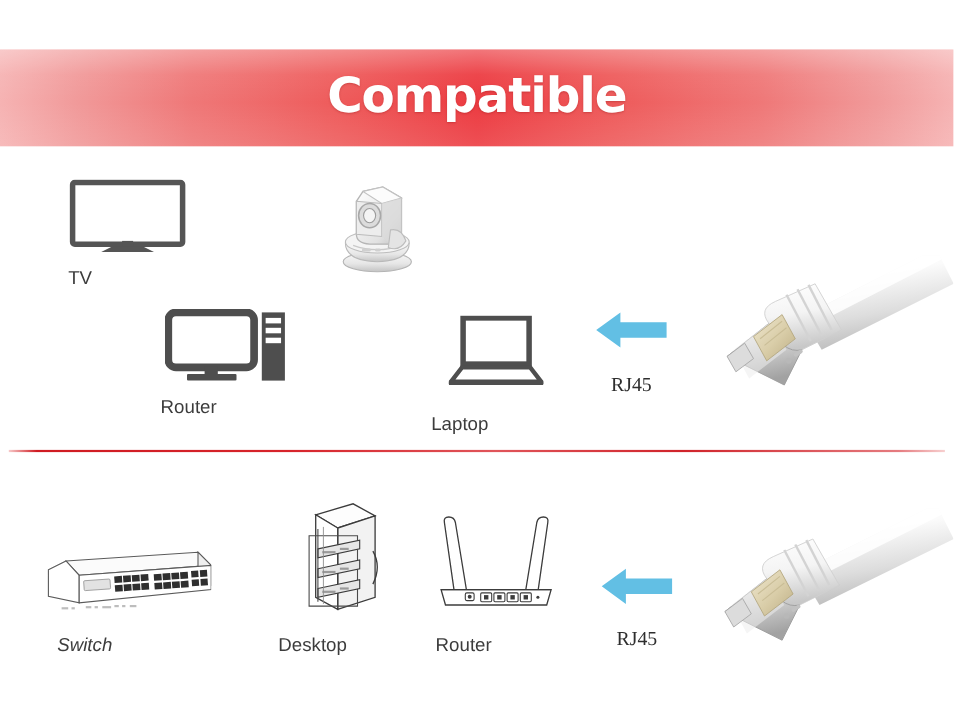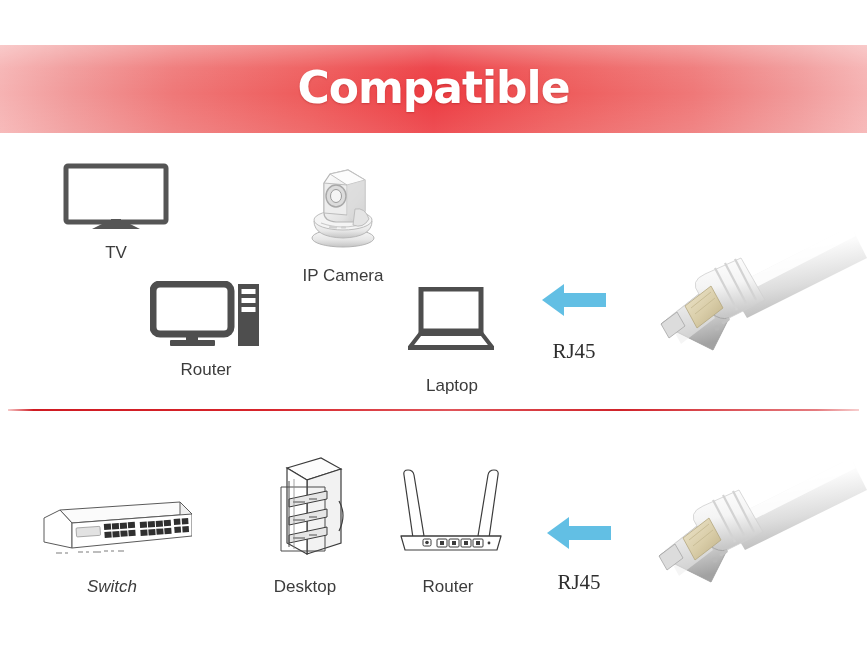--- a/index.html
+++ b/index.html
@@ -77,32 +77,32 @@
       #f7c9c9 0%, #cf1b22 3%, #d7242b 30%,
       #e0555a 52%, #d0232a 72%, #e57b7f 95%, #f7cfcf 100%);
   }
 
   
   .cell {
     position: absolute;
   }
   .label {
     position: absolute;
-    text-align: center;
+    text-align: left;
     color: #3c3c3c;
     font-family: "Liberation Sans", sans-serif;
     font-size: 17px;
     white-space: nowrap;
   }
   .label-serif {
     position: absolute;
     text-align: center;
     color: #2e2e2e;
     font-family: "Liberation Serif", serif;
-    font-size: 21px;
+    font-size: 18px;
     white-space: nowrap;
   }
   .icon-svg { display: block; }
 </style>
 </head>
 <body>
 
 <div id="page">
 
   <div id="banner">
@@ -151,21 +151,20 @@
       <path d="M21 20 L44 22 L44 52 L21 50 Z" fill="#ededed" stroke="#bcbcbc" stroke-width="1"></path>
       <ellipse cx="33" cy="33" rx="10" ry="11" fill="#dcdcdc" stroke="#a8a8a8" stroke-width="1.4"></ellipse>
       <ellipse cx="33" cy="33" rx="5.5" ry="6.5" fill="#f4f4f4" stroke="#9c9c9c" stroke-width="1"></ellipse>
 
       <path d="M44 22 L62 17 L62 48 Q62 58 52 59 L44 52 Z" fill="#dadada" opacity="0.75"></path>
       <path d="M52 46 Q62 44 66 56 Q60 66 50 62 Z" fill="#e4e4e4" stroke="#bdbdbd" stroke-width="1"></path>
       <rect x="26" y="63" width="8" height="2.6" rx="1.2" fill="#d0d0d0"></rect>
       <rect x="38" y="63" width="5" height="2.6" rx="1.2" fill="#d0d0d0"></rect>
     </svg>
   </div>
-  <div class="label" style="left:275px; top:266px; width:136px;">IP Camera</div>
 
   <div class="cell" style="left:150px; top:281px;">
     <svg class="icon-svg" width="112" height="72" viewBox="0 0 112 72">
       <rect x="3" y="3" width="78" height="50" rx="7" ry="7" fill="none" stroke="#4e4e4e" stroke-width="7"></rect>
       <rect x="36" y="52" width="12" height="8" fill="#4e4e4e"></rect>
       <rect x="20" y="59" width="45" height="6" rx="1" fill="#4e4e4e"></rect>
 
       <rect x="88" y="3" width="21" height="62" fill="#4e4e4e"></rect>
       <rect x="91.5" y="8" width="14" height="5" fill="#ffffff"></rect>
       <rect x="91.5" y="17" width="14" height="5" fill="#ffffff"></rect>

